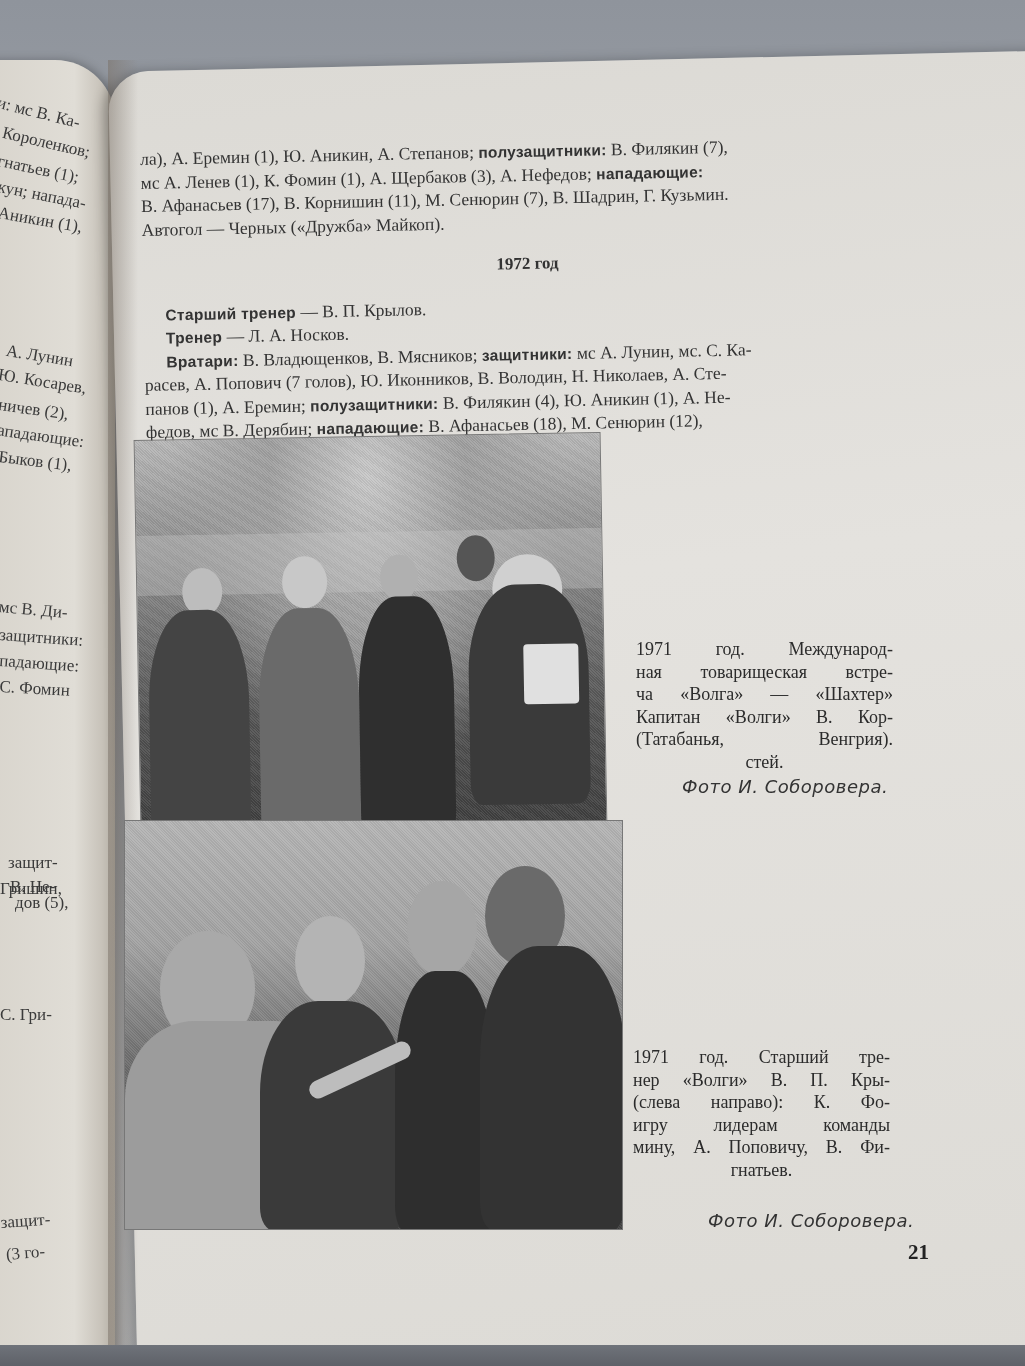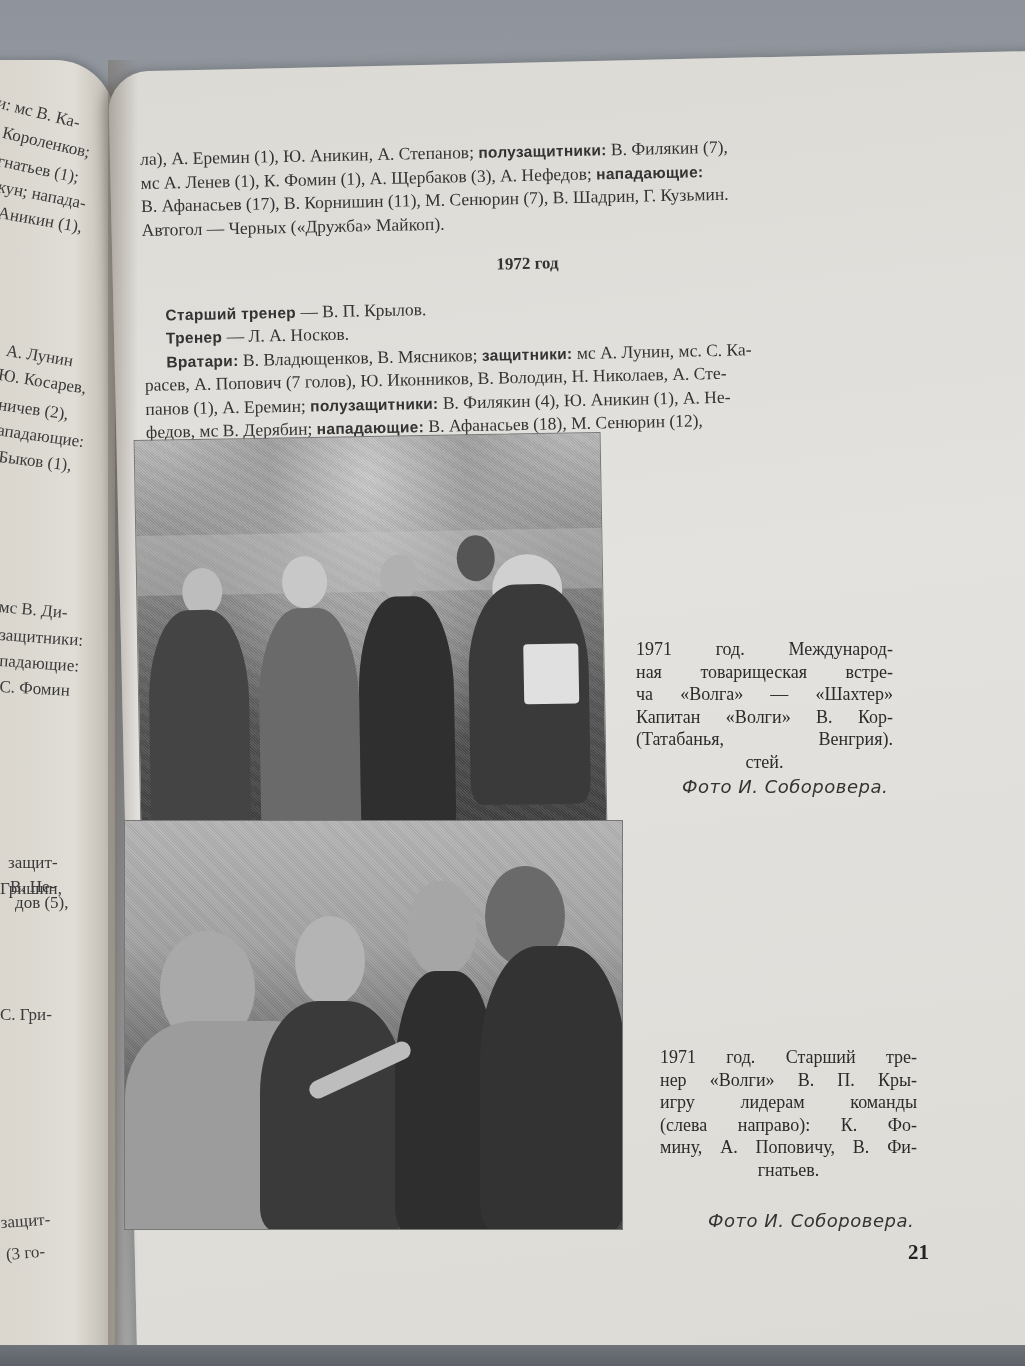--- a/index.html
+++ b/index.html
@@ -163,24 +163,24 @@
   <div class="head" style="left:35px;top:110px;width:95px;height:115px;background:#a9a9a9;"></div>
   <div class="figure" style="left:0;top:200px;width:200px;height:220px;background:#9c9c9c;border-radius:35% 25% 0 0;"></div>
   <div class="head" style="left:170px;top:95px;width:70px;height:90px;background:#b4b4b4;"></div>
   <div class="figure" style="left:135px;top:180px;width:145px;height:230px;background:#3a3a3a;"></div>
   <div class="head" style="left:282px;top:60px;width:70px;height:95px;background:#a6a6a6;"></div>
   <div class="figure" style="left:270px;top:150px;width:100px;height:260px;background:#2e2e2e;"></div>
   <div class="head" style="left:360px;top:45px;width:80px;height:100px;background:#6a6a6a;"></div>
   <div class="figure" style="left:355px;top:125px;width:145px;height:285px;background:#333;"></div>
   <div class="figure" style="left:180px;top:240px;width:110px;height:18px;background:#bdbdbd;border-radius:10px;transform:rotate(-25deg);"></div>
 </div>
-<div class="caption" style="left:660px;top:1046px;width:257px;">
+<div class="caption" style="left:633px;top:1046px;width:257px;">
   <span class="cl">1971 год. Старший тре-</span>
   <span class="cl">нер «Волги» В. П. Кры-</span>
+  <span class="cl">(слева направо): К. Фо-</span>
   <span class="cl">игру лидерам команды</span>
-  <span class="cl">(слева направо): К. Фо-</span>
   <span class="cl">мину, А. Поповичу, В. Фи-</span>
   <span class="cl last">гнатьев.</span>
 </div>
 <div class="credit" style="left:708px;top:1210px;">Фото И. Соборовера.</div>
 
 <div class="page-number">21</div>
 <div class="bottom-shadow"></div>
 
 </body></html>

